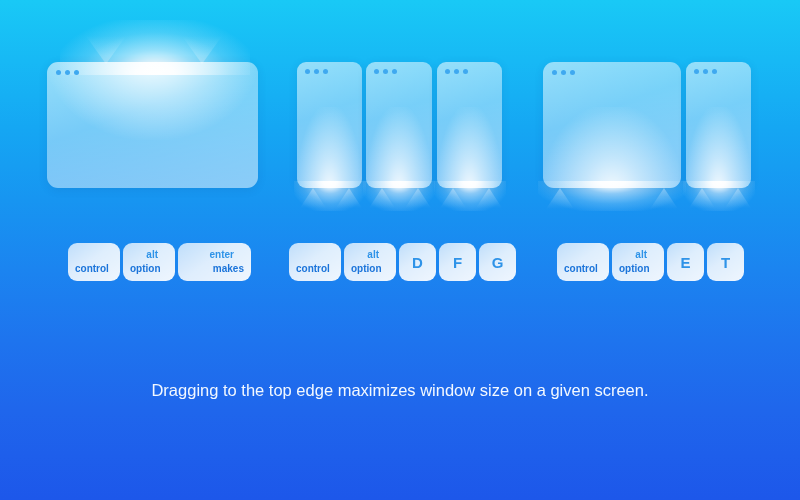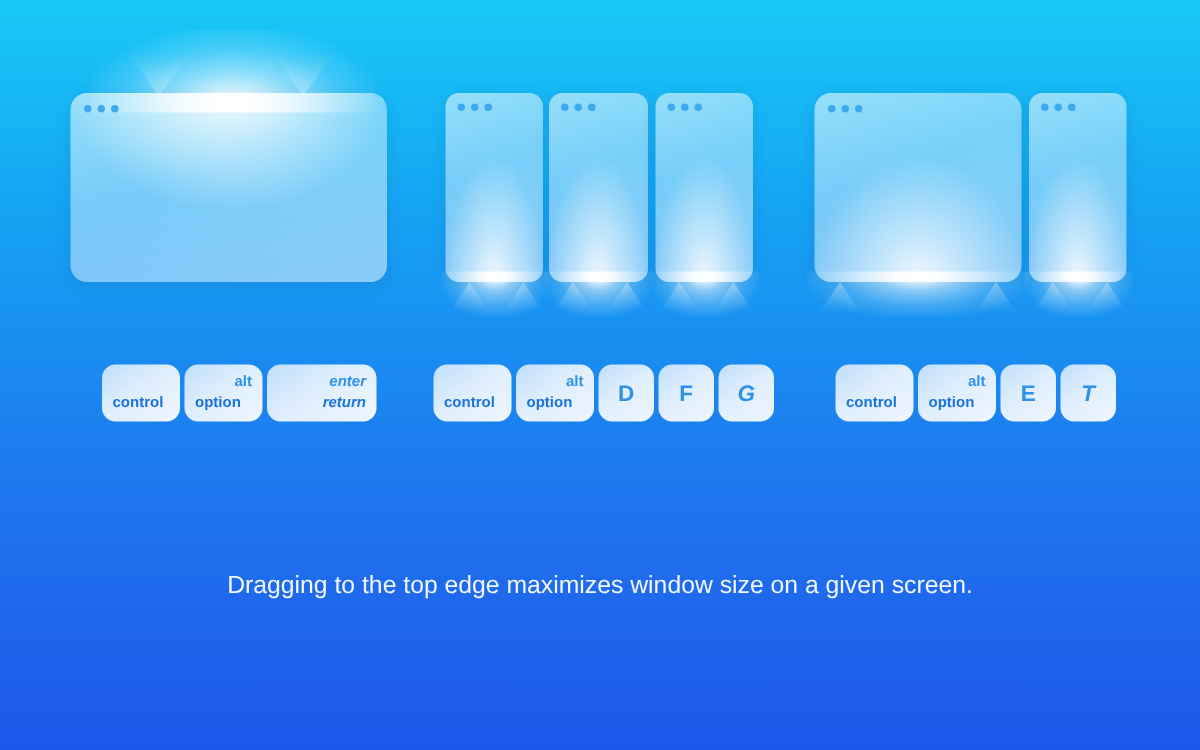--- a/index.html
+++ b/index.html
@@ -123,25 +123,25 @@
        rgba(255,255,255,.72) 0%,
        rgba(255,255,255,.86) 45%,
        rgba(255,255,255,.93) 100%);
     color:#1E7FE0;
     font-size:10px;
     font-weight:bold;
     line-height:1;
     flex:none;
     margin-right:3px;
   }
-  .key:last-child { margin-right:0;font-style:italic; }
+  .key:last-child { margin-right:0; }
 
   .key .lbl-top {
     position:absolute;
-    top:7px; right:7px;
+    top:7px; right:17px;
     color:#2E93E8;
     font-size:10px;
     font-weight:bold;
   }
   .key .lbl-bot {
     position:absolute;
     bottom:7px; right:7px;
     color:#1B74DA;
     font-size:10px;
     font-weight:bold;
@@ -204,21 +204,21 @@
   <div class="keyrow" style="left:68px;top:243px;">
     <div class="key" style="width:52px;">
       <span class="lbl-bot left">control</span>
     </div>
     <div class="key" style="width:52px;">
       <span class="lbl-top">alt</span>
       <span class="lbl-bot left">option</span>
     </div>
     <div class="key" style="width:73px;">
       <span class="lbl-top">enter</span>
-      <span class="lbl-bot">return</span>
+      <span class="lbl-bot">makes</span>
     </div>
   </div>
 
   <div class="group" style="left:0;top:0;width:800px;height:215px;">
 
     <div class="win sm" style="left:297px;top:62px;width:65px;height:126px;">
       <div class="inner-glow-bot"></div>
       <div class="dots">
         <i></i>
         <i></i>

